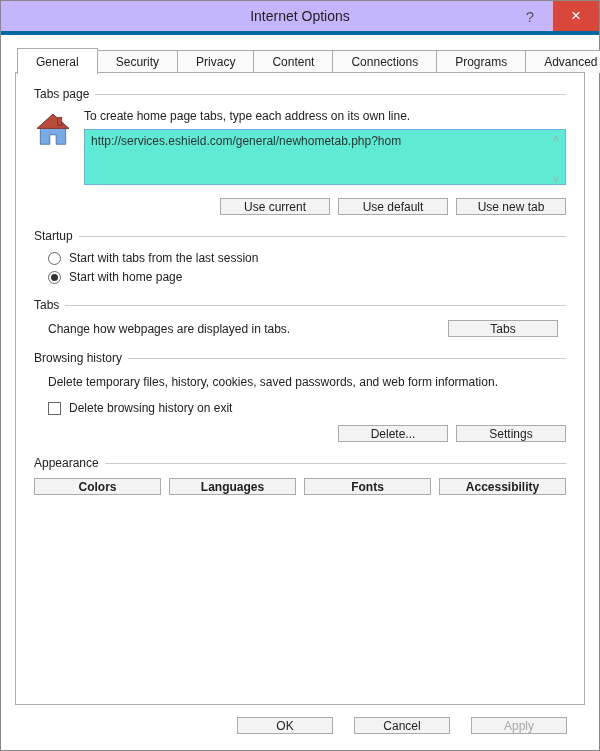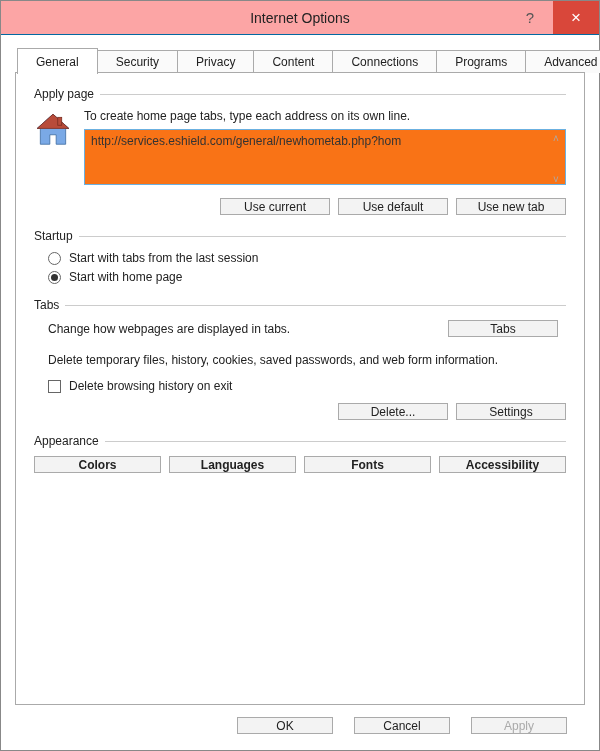--- a/index.html
+++ b/index.html
@@ -1,36 +1,36 @@
 <!DOCTYPE html>
 <html><head>
 <meta charset="utf-8">
 <style>
   * { box-sizing: border-box; font-family: "Segoe UI", Tahoma, sans-serif; font-size: 12px; }
   body { margin: 0; background: #fff; }
   .window { width: 600px; height: 751px; border: 1px solid #888; background: #fff; display: flex; flex-direction: column; }
-  .titlebar { height: 34px; background: #fca5a5; display: flex; align-items: center; border-bottom: 1px solid #0369a1; }
+  .titlebar { height: 34px; background: #c4b5fd; display: flex; align-items: center; border-bottom: 4px solid #0369a1; }
   .titlebar-title { flex: 1; text-align: center; font-size: 14px; color: #222; }
   .titlebar-buttons { display: flex; height: 100%; }
   .titlebar-btn { width: 46px; height: 100%; display: flex; align-items: center; justify-content: center; }
   .help-btn { color: #555; font-size: 15px; }
   .close-btn { background: #d9473a; color: #fff; font-size: 17px; font-weight: 200; }
   .content { flex: 1; padding: 12px 14px 0 14px; display: flex; flex-direction: column; }
   .tabstrip { display: flex; align-items: flex-end; margin-bottom: -1px; padding-left: 2px; }
   .tab { padding: 4px 18px; border: 1px solid #aaa; border-bottom: none; background: #fff; color: #222; margin-right: -1px; position: relative; cursor: default; }
   .tab.active { background: #fff; z-index: 2; padding-top: 6px; padding-bottom: 5px; top: 1px; }
   .tab:not(.active) { background: #fafafa; font-size: 12px; }
   .tabpanel { border: 1px solid #aaa; flex: 1; padding: 14px 18px 18px 18px; position: relative; background: #fff; }
   .group { margin-bottom: 14px; }
   .group-header { display: flex; align-items: center; margin-bottom: 8px; color: #222; }
   .group-header .line { flex: 1; height: 1px; background: #ccc; margin-left: 6px; }
   .homepage-row { display: flex; gap: 12px; align-items: flex-start; }
   .home-icon { width: 38px; height: 38px; flex-shrink: 0; margin-top: 2px; }
   .homepage-text { margin-bottom: 6px; color: #222; }
-  .url-box { width: 100%; height: 56px; border: 1px solid #6bb0e0; background: #f97316; padding: 4px 18px 4px 6px; color: #333; position: relative; resize: none; font-family: inherit; overflow: hidden; }
+  .url-box { width: 100%; height: 56px; border: 1px solid #6bb0e0; background: #5eead4; padding: 4px 18px 4px 6px; color: #333; position: relative; resize: none; font-family: inherit; overflow: hidden; }
   .url-wrap { position: relative; }
   .scroll-ar { position: absolute; right: 3px; width: 14px; height: 14px; color: #aaa; font-size: 10px; display: flex; align-items: center; justify-content: center; }
   .scroll-up { top: 2px; }
   .scroll-down { bottom: 2px; }
   .btn-row { display: flex; justify-content: flex-end; gap: 8px; margin-top: 10px; }
   .btn { min-width: 110px; height: 17px; border: 1px solid #aaa; background: #f3f3f3; color: #222; display: flex; align-items: center; justify-content: center; padding: 0 10px; cursor: default; }
   .btn.disabled { color: #aaa; }
   .radio-row, .check-row { display: flex; align-items: center; gap: 8px; margin: 5px 0 5px 14px; color: #222; }
   .radio { width: 13px; height: 13px; border: 1px solid #666; border-radius: 50%; display: inline-flex; align-items: center; justify-content: center; }
   .radio.checked::after { content: ""; width: 7px; height: 7px; background: #333; border-radius: 50%; }
@@ -63,21 +63,21 @@
       <div class="tab">Content</div>
       <div class="tab">Connections</div>
       <div class="tab">Programs</div>
       <div class="tab">Advanced</div>
     </div>
 
     <div class="tabpanel">
 
       <div class="group">
         <div class="group-header">
-            <span>Apply page</span>
+            <span>Tabs page</span>
             <span class="line"></span>
           </div>
         <div class="homepage-row">
           <svg class="home-icon" viewBox="0 0 48 48">
             <polygon points="24,4 44,22 40,22 40,42 28,42 28,30 20,30 20,42 8,42 8,22 4,22" fill="#7aa9e6" stroke="#3b6aa0" stroke-width="1"></polygon>
             <polygon points="24,4 44,22 4,22" fill="#b84b3a" stroke="#7a2c1f" stroke-width="1"></polygon>
             <rect x="30" y="8" width="5" height="10" fill="#b84b3a" stroke="#7a2c1f"></rect>
           </svg>
           <div style="flex:1">
             <div class="homepage-text">To create home page tabs, type each address on its own line.</div>
@@ -115,20 +115,24 @@
             <span>Tabs</span>
             <span class="line"></span>
           </div>
         <div class="tabs-row">
           <div class="txt">Change how webpages are displayed in tabs.</div>
           <div class="btn">Tabs</div>
         </div>
       </div>
 
       <div class="group">
+        <div class="group-header">
+            <span>Browsing history</span>
+            <span class="line"></span>
+          </div>
         <div class="indent-text">Delete temporary files, history, cookies, saved passwords, and web form information.</div>
         <div class="check-row">
           <span class="checkbox"></span>
           <span>Delete browsing history on exit</span>
         </div>
         <div class="btn-row">
           <div class="btn">Delete...</div>
           <div class="btn">Settings</div>
         </div>
       </div>

